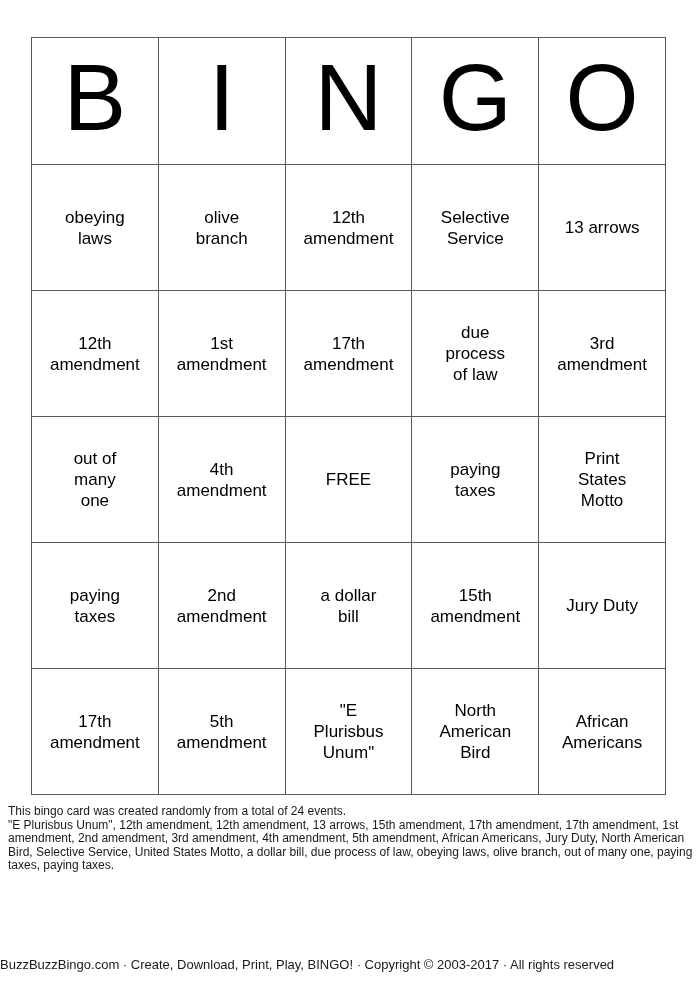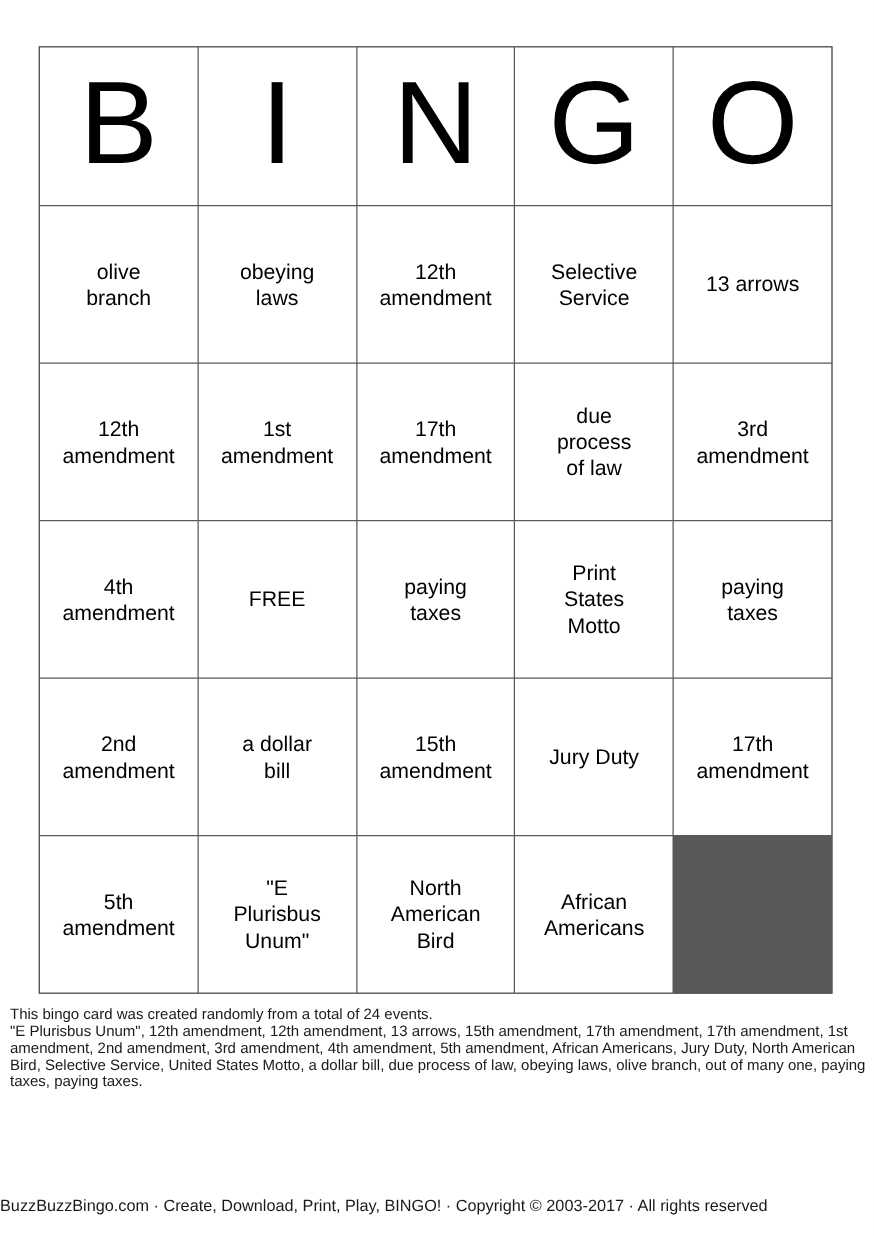--- a/index.html
+++ b/index.html
@@ -75,42 +75,45 @@
 <div class="page">
 
   <div class="bingo-grid">
 
     <div class="letter-cell">B</div>
     <div class="letter-cell">I</div>
     <div class="letter-cell">N</div>
     <div class="letter-cell">G</div>
     <div class="letter-cell">O</div>
 
+    <div class="cell">obeying
+laws</div>
     <div class="cell">olive
 branch</div>
-    <div class="cell">obeying
-laws</div>
     <div class="cell">12th
 amendment</div>
     <div class="cell">Selective
 Service</div>
     <div class="cell">13 arrows</div>
 
     <div class="cell">12th
 amendment</div>
     <div class="cell">1st
 amendment</div>
     <div class="cell">17th
 amendment</div>
     <div class="cell">due
 process
 of law</div>
     <div class="cell">3rd
 amendment</div>
 
+    <div class="cell">out of
+many
+one</div>
     <div class="cell">4th
 amendment</div>
     <div class="cell">FREE</div>
     <div class="cell">paying
 taxes</div>
     <div class="cell">Print
 States
 Motto</div>
 
     <div class="cell">paying

